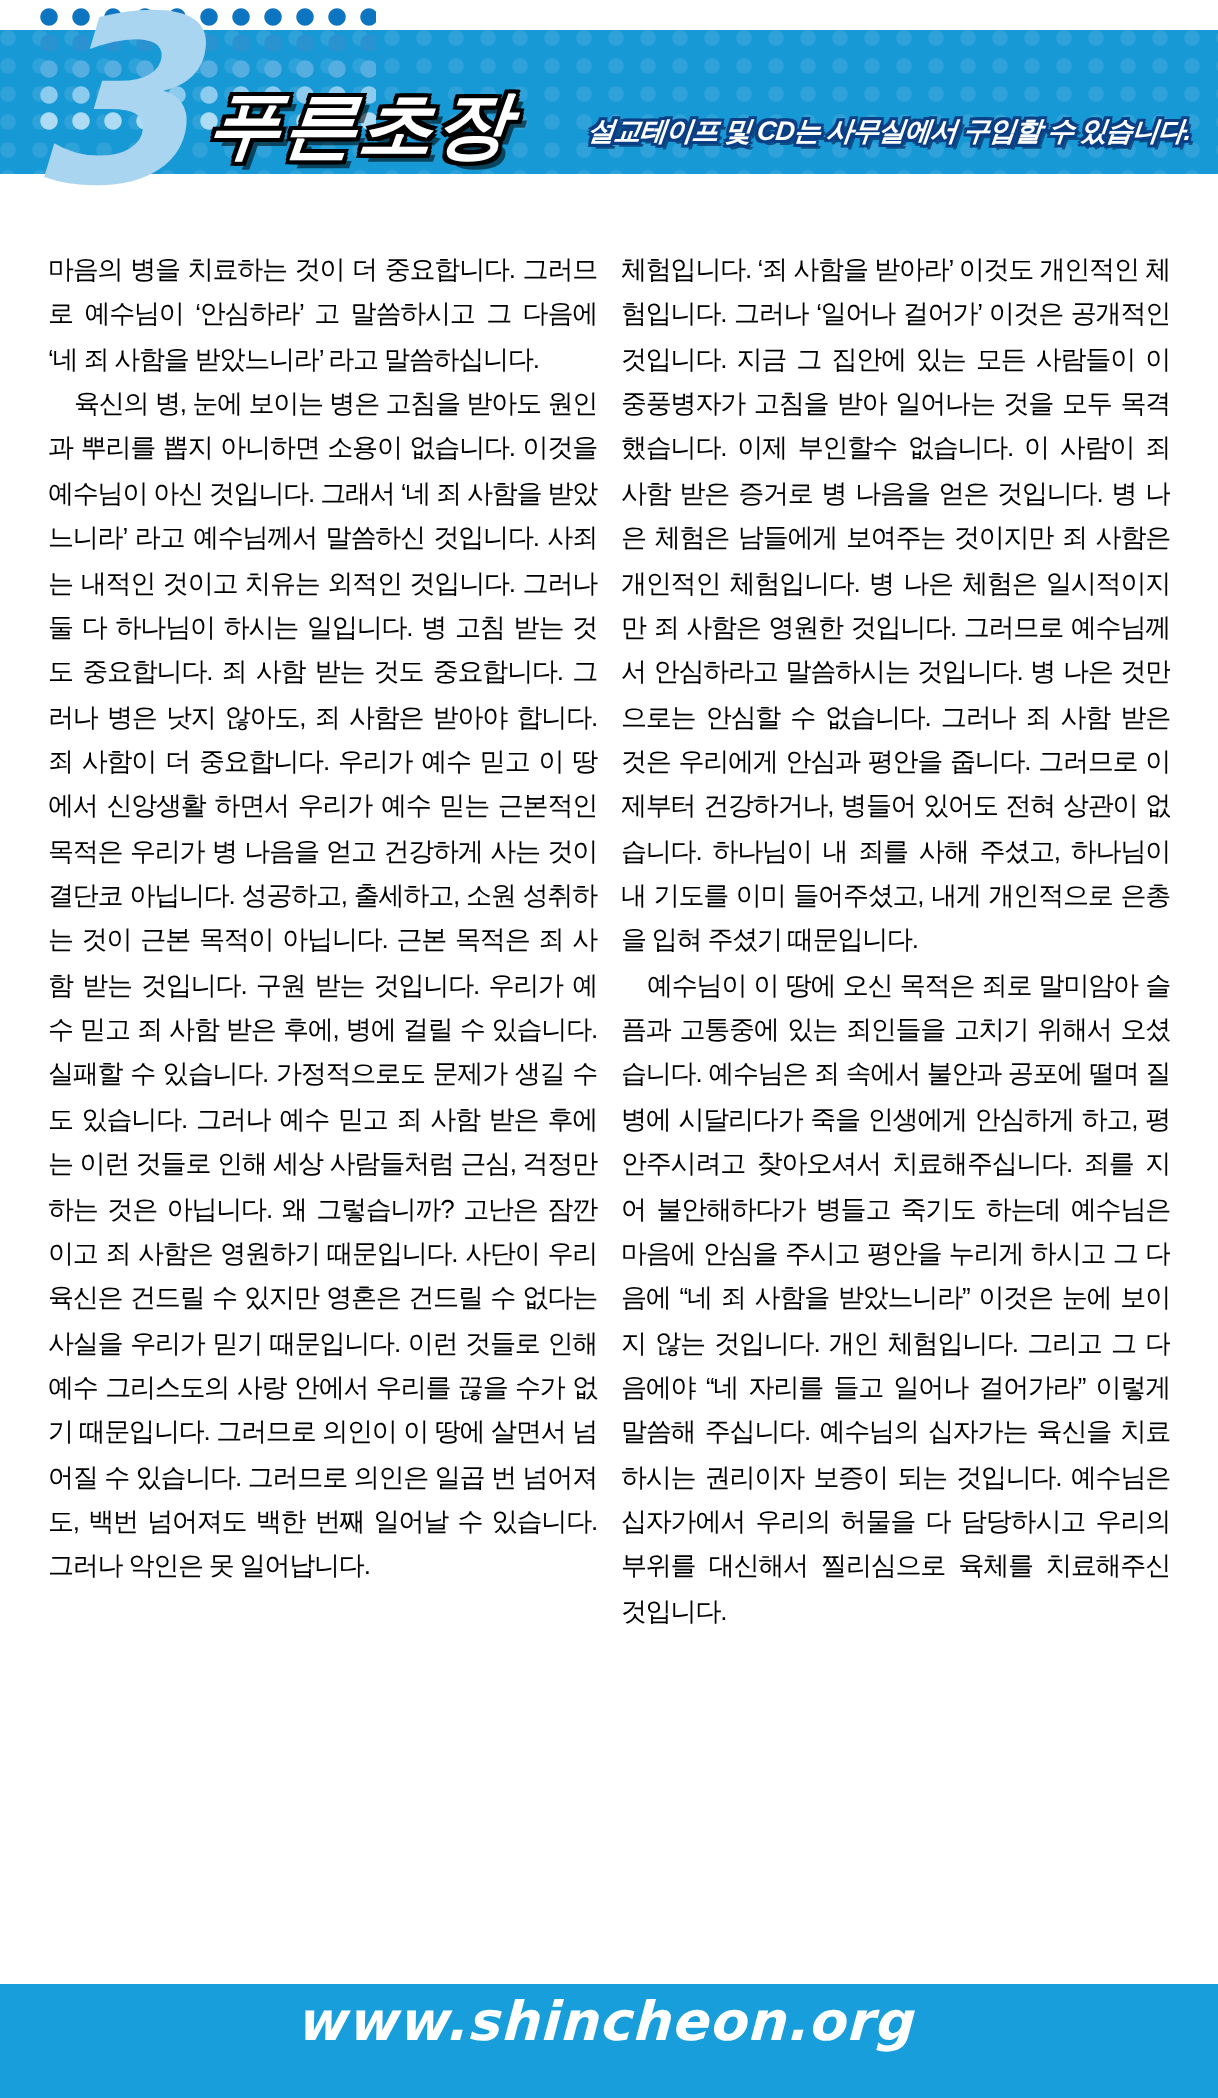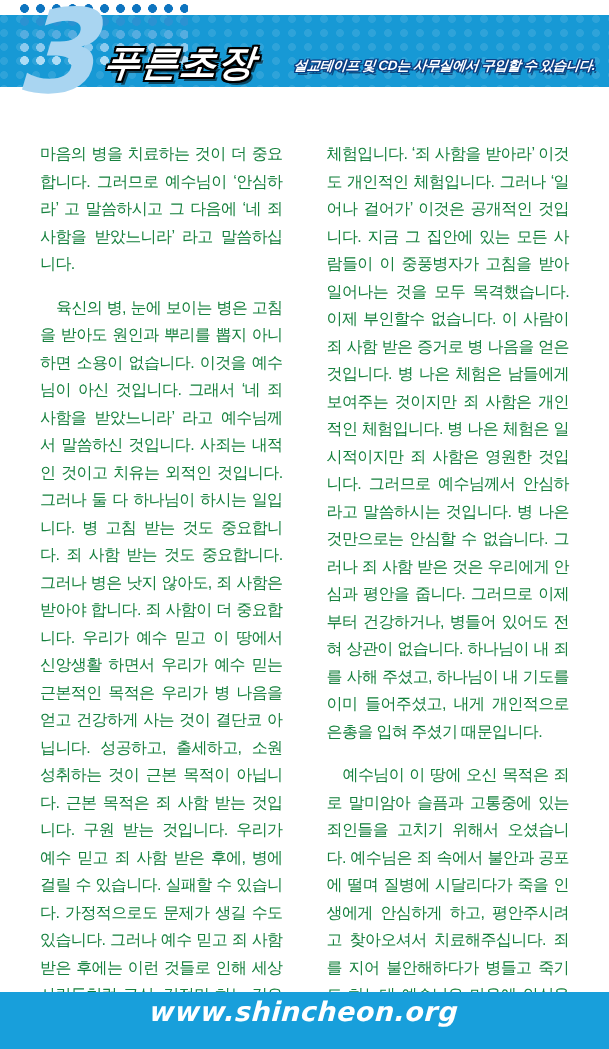--- a/index.html
+++ b/index.html
@@ -54,21 +54,21 @@
       2.5px 2.5px 0 rgba(7,45,95,0.7);
   }
   
   .article{
     position:absolute;left:0;top:120px;width:609px;height:872px;
     padding:4px 24px 0 24px;box-sizing:border-box;
     display:flex;gap:12px;overflow:hidden;
   }
   .column{width:50%;overflow:hidden;}
   .column p{
-    margin:16px;font-size:16px;line-height:1.72;color:#15803d;
+    margin:0;font-size:13px;line-height:1.72;color:#000000;
     text-align:justify;word-break:break-all;letter-spacing:-0.6px;
   }
   .column p.indent{text-indent:1em;}
   
   .footer{
     position:absolute;left:0;bottom:0;width:609px;height:57px;
     background:#189fdb;display:flex;justify-content:center;align-items:flex-start;
     padding-top:4px;box-sizing:border-box;
   }
   .footer-url{

